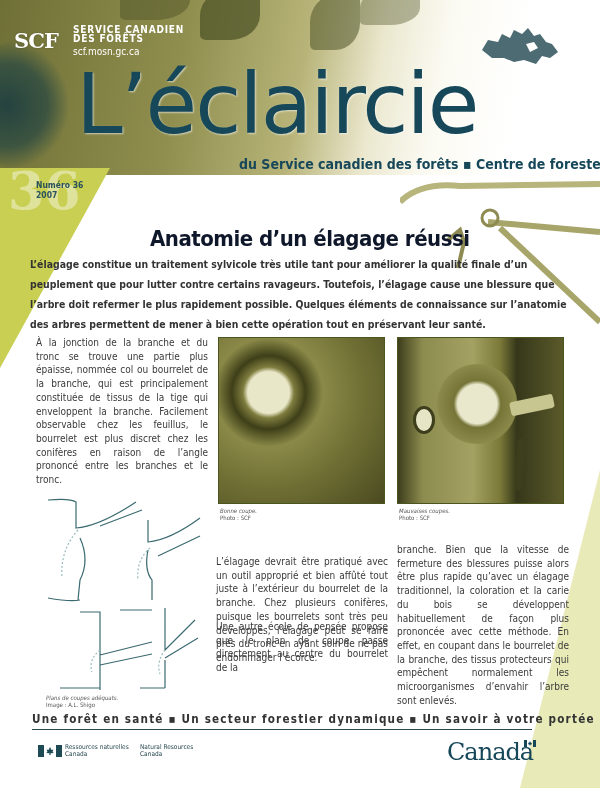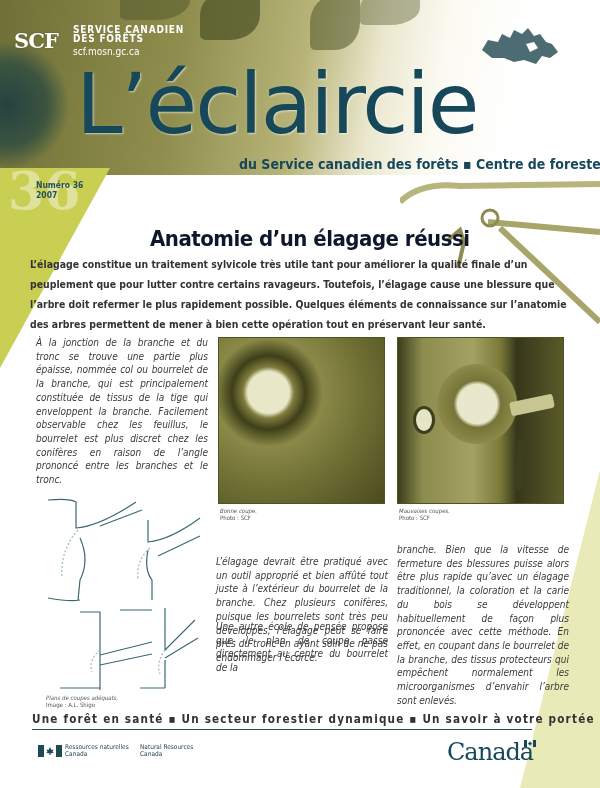--- a/index.html
+++ b/index.html
@@ -17,21 +17,21 @@
   #scf-name{left:73px;top:25px;color:#fff;font-size:10px;font-weight:bold;line-height:9px;letter-spacing:.8px;}
   #scf-url{left:73px;top:46px;color:#fff;font-size:10px;}
   #canada-map{left:480px;top:22px;width:80px;height:50px;}
   #mast{left:76px;top:62px;font-family:"DejaVu Sans",sans-serif;font-size:84px;line-height:84px;color:#17485a;letter-spacing:-2px;text-shadow:1px 1px 2px rgba(255,255,255,.6);}
   #subtitle{left:239px;top:156px;font-size:14px;font-weight:bold;color:#17485a;white-space:nowrap;text-align:right;}
   #num-big{left:8px;top:168px;font-family:"DejaVu Serif",serif;font-weight:bold;font-size:52px;color:#e4e6a8;opacity:.85;line-height:46px;}
   #numero{left:36px;top:180px;font-size:8.5px;font-weight:bold;color:#28515c;line-height:10px;}
   #tools{left:400px;top:172px;width:200px;height:160px;}
   #title{left:150px;top:204px;font-size:22px;font-weight:bold;color:#0f172a;letter-spacing:-.5px;margin-top:22px;}
   #lede{left:30px;top:254px;width:545px;font-size:10.4px;font-weight:bold;color:#333;line-height:20px;text-align:left;}
-  .col{font-size:10px;line-height:13.7px;color:#3a3a3a;text-align:justify;font-style:italic;}
+  .col{font-size:10px;line-height:13.7px;color:#3a3a3a;text-align:justify;}
   #col1{left:36px;top:336px;width:172px;}
   #col2{left:216px;top:531px;width:172px;margin-top:24px;}
   #col2b{left:216px;top:620px;width:172px;}
   #col3{left:397px;top:531px;width:172px;margin-top:12px;}
   .photo{border:1px solid #4b5520;}
   #photo1{left:218px;top:337px;width:165px;height:165px;background:radial-gradient(circle at 30% 33%,#e8e7c8 0 13%,#7f7c3e 16%,#3e3f18 23%,#8a8948 34%,#6f6f34 60%,#4a4a20 100%);}
   #photo2{left:397px;top:337px;width:165px;height:165px;background:radial-gradient(circle at 48% 40%,#e9e8cd 0 15%,#767537 18%,#8b8a4b 30%,rgba(0,0,0,0) 31%),linear-gradient(90deg,#3d3e1c 0%,#8d8c4f 15%,#a3a263 45%,#7a7938 62%,#36371a 72%,#5a5a2a 100%);}
   #photo2 .stub{position:absolute;left:112px;top:60px;width:44px;height:14px;background:#c8c690;transform:rotate(-12deg);border-radius:3px;}
   #photo2 .knob{position:absolute;left:15px;top:68px;width:16px;height:22px;border-radius:50%;background:#e6e5c6;border:3px solid #3d3e1c;}
   #photo2 .scar{position:absolute;left:118px;top:100px;width:8px;height:52px;background:#3d3e1c;border-radius:4px;transform:rotate(4deg);}

